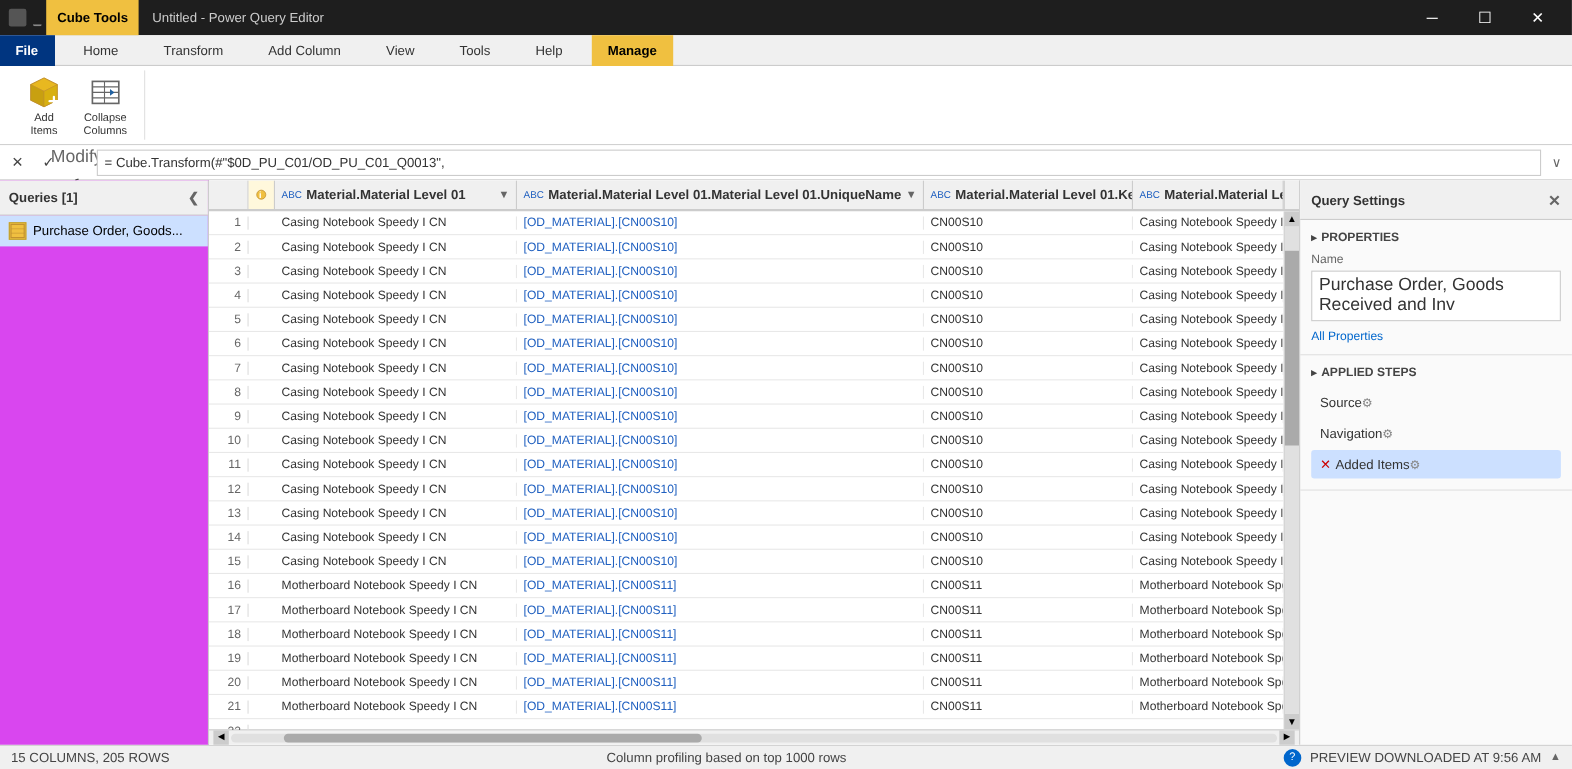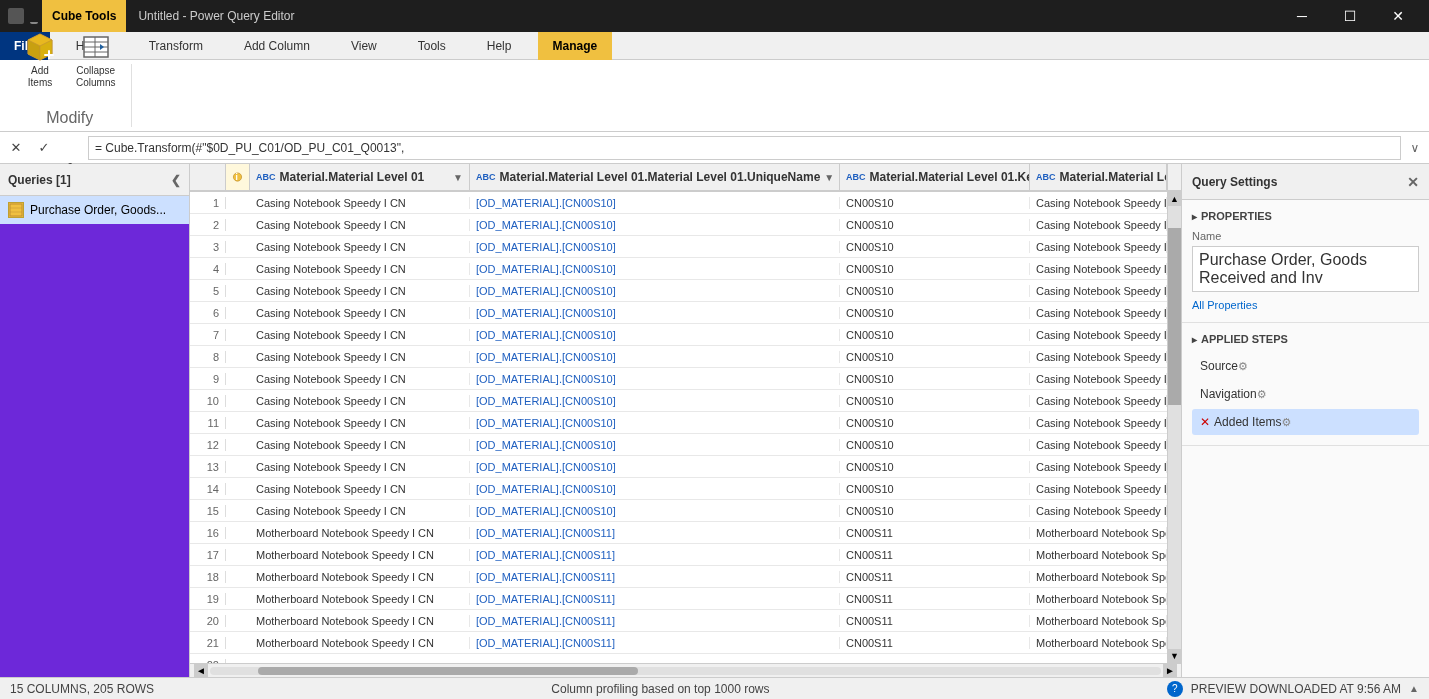--- a/index.html
+++ b/index.html
@@ -71,24 +71,23 @@
       background: white;
       border-bottom: 1px solid #ccc;
       display: flex;
       align-items: stretch;
       padding: 4px 8px;
     }
     .ribbon-group {
       display: flex;
       flex-direction: column;
       align-items: center;
-      justify-content: flex-end;
       padding: 0 8px;
       border-right: 1px solid #e0e0e0;
-      gap: 14px;
+      gap: 2px;
     }
     .ribbon-group-label {
       font-size: 16px;
       color: #666;
       margin-top: 2px;
     }
     .ribbon-buttons { display: flex; gap: 4px; align-items: center; }
     .ribbon-btn {
       display: flex;
       flex-direction: column;
@@ -143,21 +142,21 @@
 
     
     .main-layout {
       display: flex;
       height: calc(699px - 32px - 28px - 72px - 32px - 22px);
     }
 
     
     .queries-panel {
       width: 190px;
-      background: #6d28d9;
+      background: #d946ef;
       border-right: 1px solid #ccc;
       display: flex;
       flex-direction: column;
     }
     .queries-header {
       height: 32px;
       background: #f0f0f0;
       border-bottom: 1px solid #ccc;
       display: flex;
       align-items: center;
@@ -217,21 +216,21 @@
       color: #333;
       gap: 4px;
       overflow: hidden;
       white-space: nowrap;
       position: relative;
     }
     .grid-col-header.status-col { width: 24px; flex-shrink: 0; background: #fff8dc; }
     .col-type-badge {
       font-size: 9px;
       color: #2060c0;
-      font-weight: bold;
+      font-weight: normal;
       flex-shrink: 0;
     }
     .col-filter-btn {
       margin-left: auto;
       flex-shrink: 0;
       cursor: pointer;
       color: #666;
       font-size: 10px;
     }
     .col-1 { width: 220px; }

